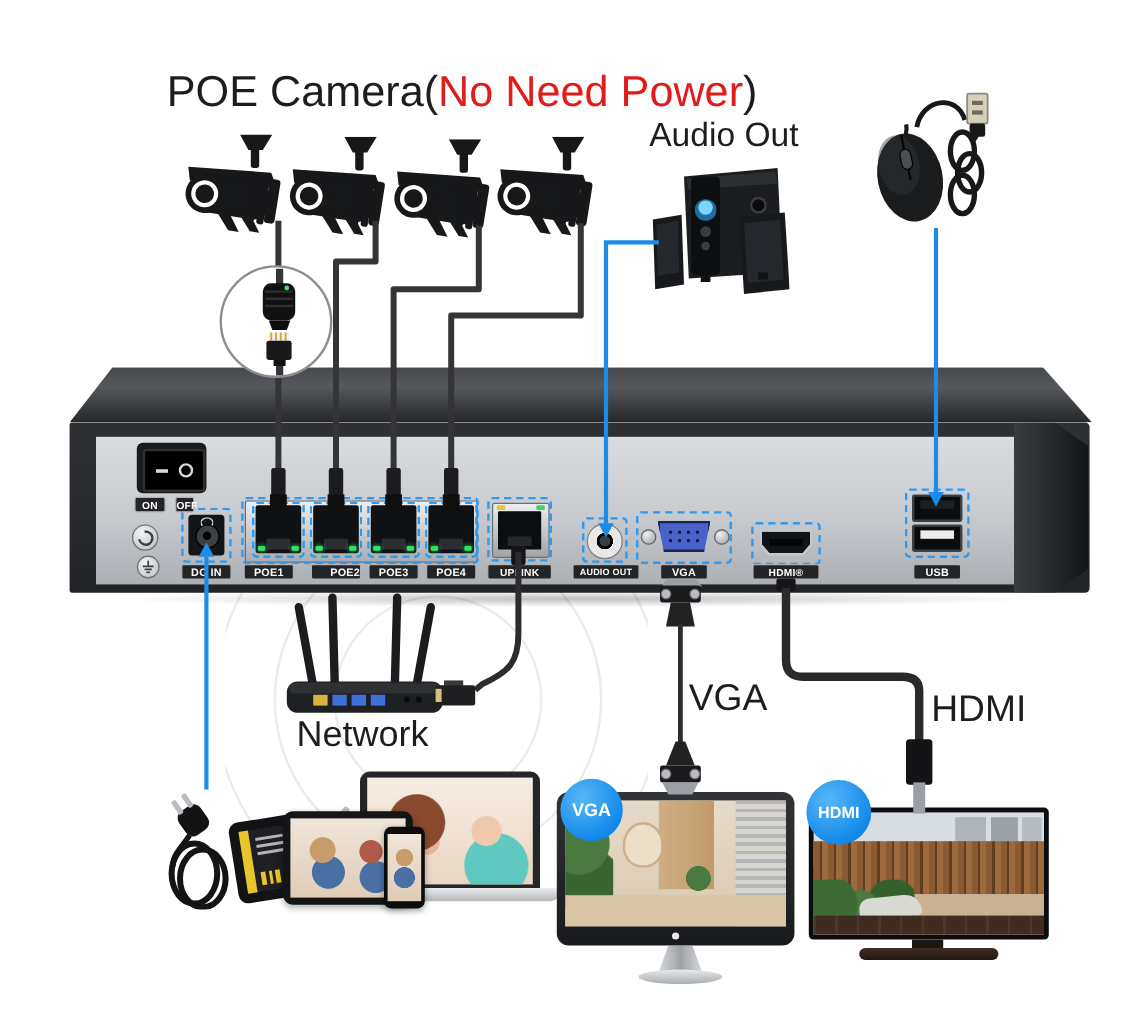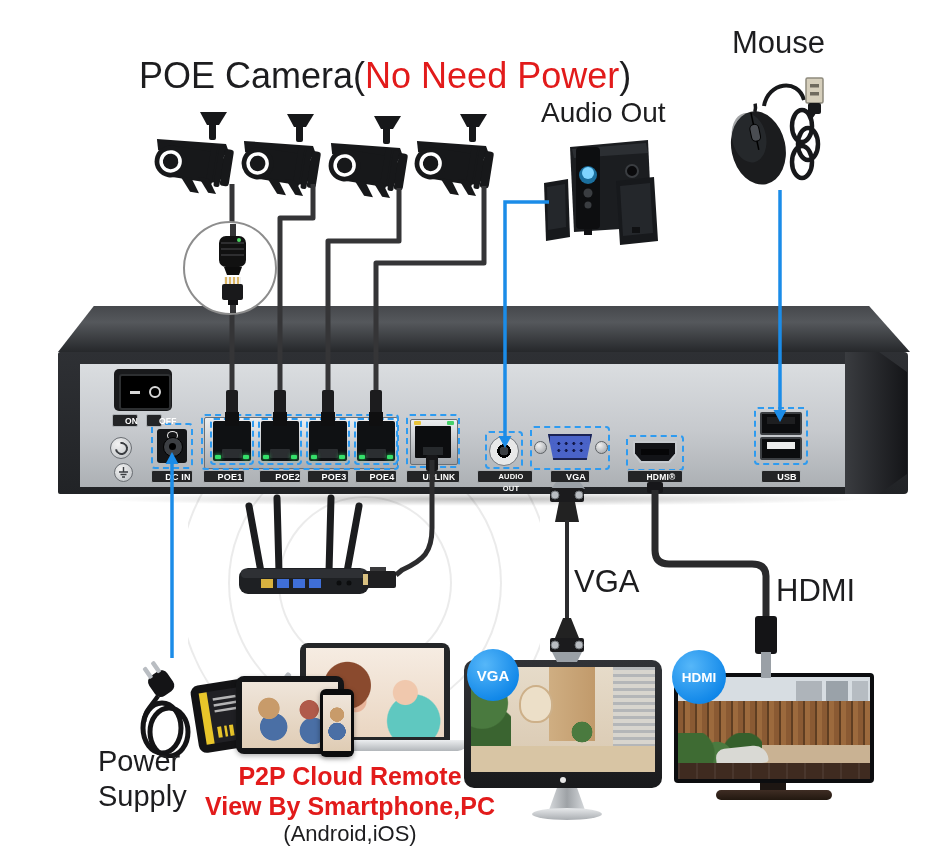--- a/index.html
+++ b/index.html
@@ -18,21 +18,21 @@
   .nvr-face{position:absolute;left:58px;top:352px;width:850px;height:142px;z-index:10;
     background:linear-gradient(180deg,#2e3034 0%,#212326 100%);border-radius:2px 4px 4px 2px;}
   .nvr-panel{position:absolute;left:80px;top:364px;width:765px;height:123px;z-index:11;
     background:linear-gradient(180deg,#dadde0 0%,#c6c9cd 55%,#acb0b4 100%);}
   .nvr-side-r{position:absolute;left:845px;top:352px;width:62px;height:142px;z-index:12;
     background:linear-gradient(90deg,#3a3c40,#141518);clip-path:polygon(0 0,55% 0,100% 14%,100% 86%,55% 100%,0 100%);}
   .nvr-shadow{position:absolute;left:90px;top:492px;width:780px;height:14px;z-index:9;
     background:radial-gradient(ellipse at center,rgba(0,0,0,.25),transparent 70%);}
   .plabel{position:absolute;z-index:14;background:#232426;color:#fff;border:1px solid #aeb2b6;
     border-radius:2px;font-size:9px;font-weight:bold;text-align:center;line-height:12px;height:13px;
-    letter-spacing:.2px;box-sizing:border-box;padding-left:12px;}
+    letter-spacing:.2px;box-sizing:border-box;}
   .dashed{position:absolute;border:2px dashed #2e9bf0;border-radius:4px;z-index:13;box-sizing:border-box;}
   .switch{position:absolute;left:114px;top:369px;width:58px;height:42px;background:#191a1c;border-radius:5px;z-index:13;}
   .switch .well{position:absolute;left:5px;top:5px;width:48px;height:32px;background:#000;border:2px solid #2d2f31;border-radius:3px;}
   .sw-dash{position:absolute;left:9px;top:15px;width:10px;height:3px;background:#d8d8d8;}
   .sw-ring{position:absolute;right:8px;top:10px;width:8px;height:8px;border:2.5px solid #d8d8d8;border-radius:50%;}
   .circle-ic{position:absolute;z-index:13;border-radius:50%;background:radial-gradient(circle at 35% 30%,#f2f2f2,#b9bdc1);
     border:1.5px solid #6a6e73;display:flex;align-items:center;justify-content:center;}
   .poe-plate{position:absolute;left:204px;top:417px;width:192px;height:50px;z-index:12;
     background:linear-gradient(180deg,#eceef0,#a9adb2);border:1px solid #6b6f74;border-radius:2px;}
   .rj45{position:absolute;top:421px;width:38px;height:40px;background:#0f1113;border-radius:2px;z-index:13;}
@@ -118,21 +118,20 @@
   <div class="arcs">
     <div class="arc" style="left:90px;top:10px;width:170px;height:170px;"></div>
     <div class="arc" style="left:40px;top:-40px;width:270px;height:270px;"></div>
     <div class="arc" style="left:-10px;top:-90px;width:370px;height:370px;"></div>
   </div>
 
   <div class="txt" style="left:139px;top:55px;font-size:36px;">
     <span>POE Camera(</span><span class="red">No Need Power</span><span>)</span>
   </div>
   <div class="txt" style="left:541px;top:97px;font-size:28px;">Audio Out</div>
-  <div class="txt" style="left:732px;top:25px;font-size:31px;">Mouse</div>
 
   <svg class="abs" style="left:148px;top:112px;z-index:20;" width="100" height="88" viewBox="0 0 100 88">
       <use href="#cam-icon"></use>
     </svg>
   <svg class="abs" style="left:235px;top:114px;z-index:20;" width="100" height="88" viewBox="0 0 100 88">
       <use href="#cam-icon"></use>
     </svg>
   <svg class="abs" style="left:322px;top:116px;z-index:20;" width="100" height="88" viewBox="0 0 100 88">
       <use href="#cam-icon"></use>
     </svg>
@@ -288,20 +287,21 @@
     </g>
     <rect x="6" y="76" width="130" height="26" rx="9" fill="#1e2023"></rect>
     <rect x="8" y="77" width="126" height="9" rx="4" fill="#35383c" opacity=".7"></rect>
     <rect x="28" y="87" width="12" height="9" fill="#d8b23f"></rect>
     <rect x="44" y="87" width="12" height="9" fill="#3f6fd8"></rect>
     <rect x="60" y="87" width="12" height="9" fill="#3f6fd8"></rect>
     <rect x="76" y="87" width="12" height="9" fill="#3f6fd8"></rect>
     <circle cx="106" cy="91" r="2.5" fill="#0c0d0e"></circle>
       <circle cx="116" cy="91" r="2.5" fill="#0c0d0e"></circle>
   </svg>
+  <div class="txt" style="left:247px;top:596px;font-size:30px;">Network</div>
 
   <svg class="abs" style="left:122px;top:658px;z-index:15;" width="175" height="100" viewBox="0 0 175 100">
     <g transform="rotate(-35 38 24)">
       <rect x="27" y="14" width="22" height="24" rx="7" fill="#141416"></rect>
       <rect x="31" y="3" width="4.5" height="13" rx="1.5" fill="#b9bdc2"></rect>
       <rect x="41" y="3" width="4.5" height="13" rx="1.5" fill="#b9bdc2"></rect>
     </g>
     <path d="M36 38 C28 50 22 54 22 64" fill="none" stroke="#141416" stroke-width="4.5"></path>
     <ellipse cx="40" cy="70" rx="19" ry="25" fill="none" stroke="#141416" stroke-width="5"></ellipse>
     <ellipse cx="47" cy="74" rx="19" ry="24" fill="none" stroke="#141416" stroke-width="5"></ellipse>
@@ -316,24 +316,20 @@
       <rect x="100" y="68" width="2.5" height="11" fill="#e8c52a"></rect>
       <rect x="105" y="68" width="4" height="11" fill="#e8c52a"></rect>
     </g>
     <path d="M128 60 C142 56 144 50 148 42" fill="none" stroke="#141416" stroke-width="4"></path>
     <rect x="134" y="48" width="9" height="13" rx="2" transform="rotate(-30 138 54)" fill="#0c0c0e"></rect>
     <g transform="rotate(38 156 30)">
       <rect x="150" y="22" width="12" height="18" rx="3" fill="#141416"></rect>
       <rect x="153.5" y="11" width="5.5" height="12" rx="2" fill="#b9bdc2"></rect>
     </g>
   </svg>
-  <div class="txt" style="left:98px;top:744px;font-size:29px;line-height:1.2;">
-    <div>Power</div>
-    <div>Supply</div>
-  </div>
 
   <div class="laptop-screen">
     <div class="photo" style="background:
       radial-gradient(circle at 30% 42%, #8a4a2e 0 21%, rgba(0,0,0,0) 22%),
       radial-gradient(circle at 36% 60%, #e8b49a 0 10%, rgba(0,0,0,0) 11%),
       radial-gradient(circle at 72% 50%, #f0c8ad 0 11%, rgba(0,0,0,0) 12%),
       radial-gradient(circle at 78% 82%, #5fc8c0 0 20%, rgba(0,0,0,0) 21%),
       linear-gradient(180deg,#f6ece2,#ead6c2);"></div>
   </div>
   <div class="laptop-base"></div>
@@ -343,25 +339,20 @@
       radial-gradient(circle at 33% 68%, #4a6fa5 0 17%, rgba(0,0,0,0) 18%),
       radial-gradient(circle at 70% 42%, #b05a4a 0 12%, rgba(0,0,0,0) 13%),
       radial-gradient(circle at 74% 74%, #4a6fa5 0 15%, rgba(0,0,0,0) 16%),
       linear-gradient(180deg,#efe5da,#e0cdb6);"></div>
   </div>
   <div class="phone">
     <div class="photo" style="background:
       radial-gradient(circle at 50% 35%, #c89b6a 0 18%, rgba(0,0,0,0) 19%),
       radial-gradient(circle at 50% 65%, #4a6fa5 0 22%, rgba(0,0,0,0) 23%),
       linear-gradient(180deg,#efe5da,#dfccb4);"></div>
-  </div>
-  <div class="txt" style="left:200px;top:762px;width:300px;text-align:center;line-height:1.18;white-space:normal;">
-    <div class="red" style="font-size:25px;font-weight:600;">P2P Cloud Remote</div>
-    <div class="red" style="font-size:25px;font-weight:600;">View By Smartphone,PC</div>
-    <div style="font-size:22px;">(Android,iOS)</div>
   </div>
 
   <div class="monitor">
     <div class="photo" style="position:relative;overflow:hidden;background:linear-gradient(180deg,#e6dbc9,#d9c8b0);">
       <div class="layer" style="right:0;top:0;width:42px;height:100%;background:repeating-linear-gradient(180deg,#b4b6b8 0 3px,#d8d5ce 3px 7px);"></div>
       <div class="layer" style="left:78px;top:0;width:46px;height:70%;background:linear-gradient(90deg,#cfae82,#c19a6b);"></div>
       <div class="layer" style="left:48px;top:18px;width:30px;height:34px;border-radius:50% 50% 45% 45%;background:#ecdfc8;border:2px solid #cdb089;"></div>
       <div class="layer" style="left:-8px;top:12px;width:48px;height:80px;background:
         radial-gradient(circle at 40% 30%, #4a7a3f 0 40%, rgba(0,0,0,0) 42%),
         radial-gradient(circle at 55% 70%, #3a6430 0 45%, rgba(0,0,0,0) 47%);"></div>

